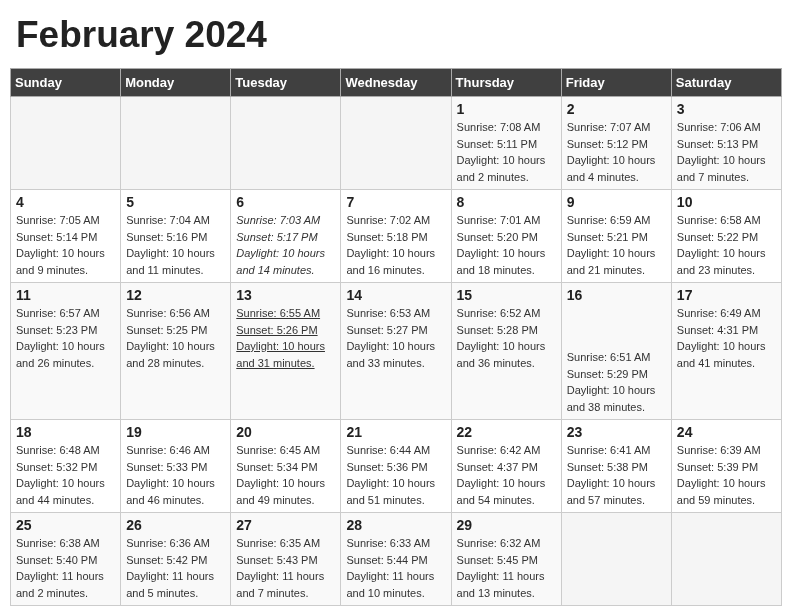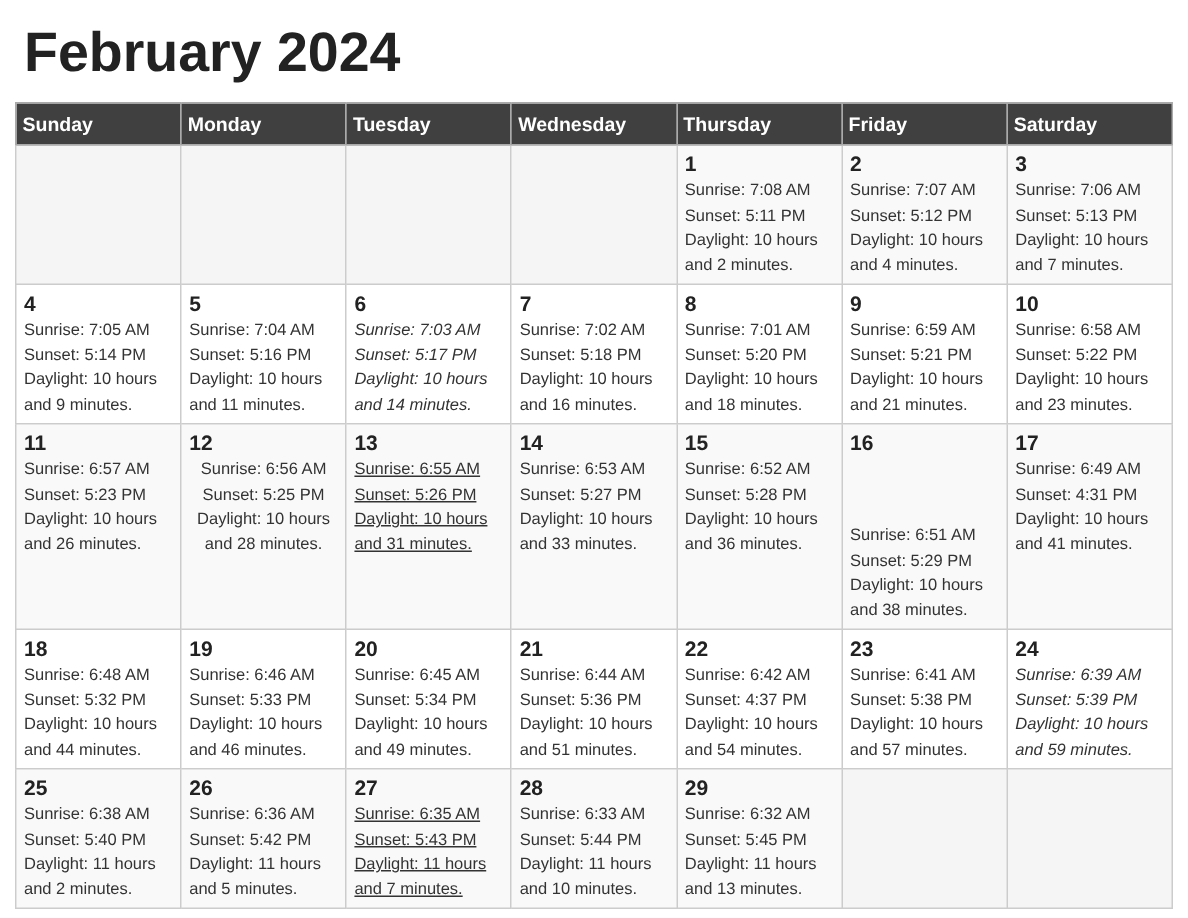--- a/index.html
+++ b/index.html
@@ -192,21 +192,21 @@
       <tr>
         <td>
           <span class="day-number">11</span>
           <div class="day-detail" style="white-space: pre-line;">Sunrise: 6:57 AM
 Sunset: 5:23 PM
 Daylight: 10 hours
 and 26 minutes.</div>
         </td>
         <td>
           <span class="day-number">12</span>
-          <div class="day-detail" style="white-space: pre-line; text-align: center;">Sunrise: 6:56 AM
+          <div class="day-detail" style="white-space: pre-line;">Sunrise: 6:56 AM
 Sunset: 5:25 PM
 Daylight: 10 hours
 and 28 minutes.</div>
         </td>
         <td>
           <span class="day-number">13</span>
           <div class="day-detail" style="white-space: pre-line; text-decoration: underline;">Sunrise: 6:55 AM
 Sunset: 5:26 PM
 Daylight: 10 hours
 and 31 minutes.</div>
@@ -278,21 +278,21 @@
         </td>
         <td>
           <span class="day-number">23</span>
           <div class="day-detail" style="white-space: pre-line;">Sunrise: 6:41 AM
 Sunset: 5:38 PM
 Daylight: 10 hours
 and 57 minutes.</div>
         </td>
         <td>
           <span class="day-number">24</span>
-          <div class="day-detail" style="white-space: pre-line; font-style: italic;">Sunrise: 6:39 AM
+          <div class="day-detail" style="white-space: pre-line;">Sunrise: 6:39 AM
 Sunset: 5:39 PM
 Daylight: 10 hours
 and 59 minutes.</div>
         </td>
       </tr>
       <tr>
         <td>
           <span class="day-number">25</span>
           <div class="day-detail" style="white-space: pre-line;">Sunrise: 6:38 AM
 Sunset: 5:40 PM
@@ -301,21 +301,21 @@
         </td>
         <td>
           <span class="day-number">26</span>
           <div class="day-detail" style="white-space: pre-line;">Sunrise: 6:36 AM
 Sunset: 5:42 PM
 Daylight: 11 hours
 and 5 minutes.</div>
         </td>
         <td>
           <span class="day-number">27</span>
-          <div class="day-detail" style="white-space: pre-line; text-decoration: underline;">Sunrise: 6:35 AM
+          <div class="day-detail" style="white-space: pre-line;">Sunrise: 6:35 AM
 Sunset: 5:43 PM
 Daylight: 11 hours
 and 7 minutes.</div>
         </td>
         <td>
           <span class="day-number">28</span>
           <div class="day-detail" style="white-space: pre-line;">Sunrise: 6:33 AM
 Sunset: 5:44 PM
 Daylight: 11 hours
 and 10 minutes.</div>

